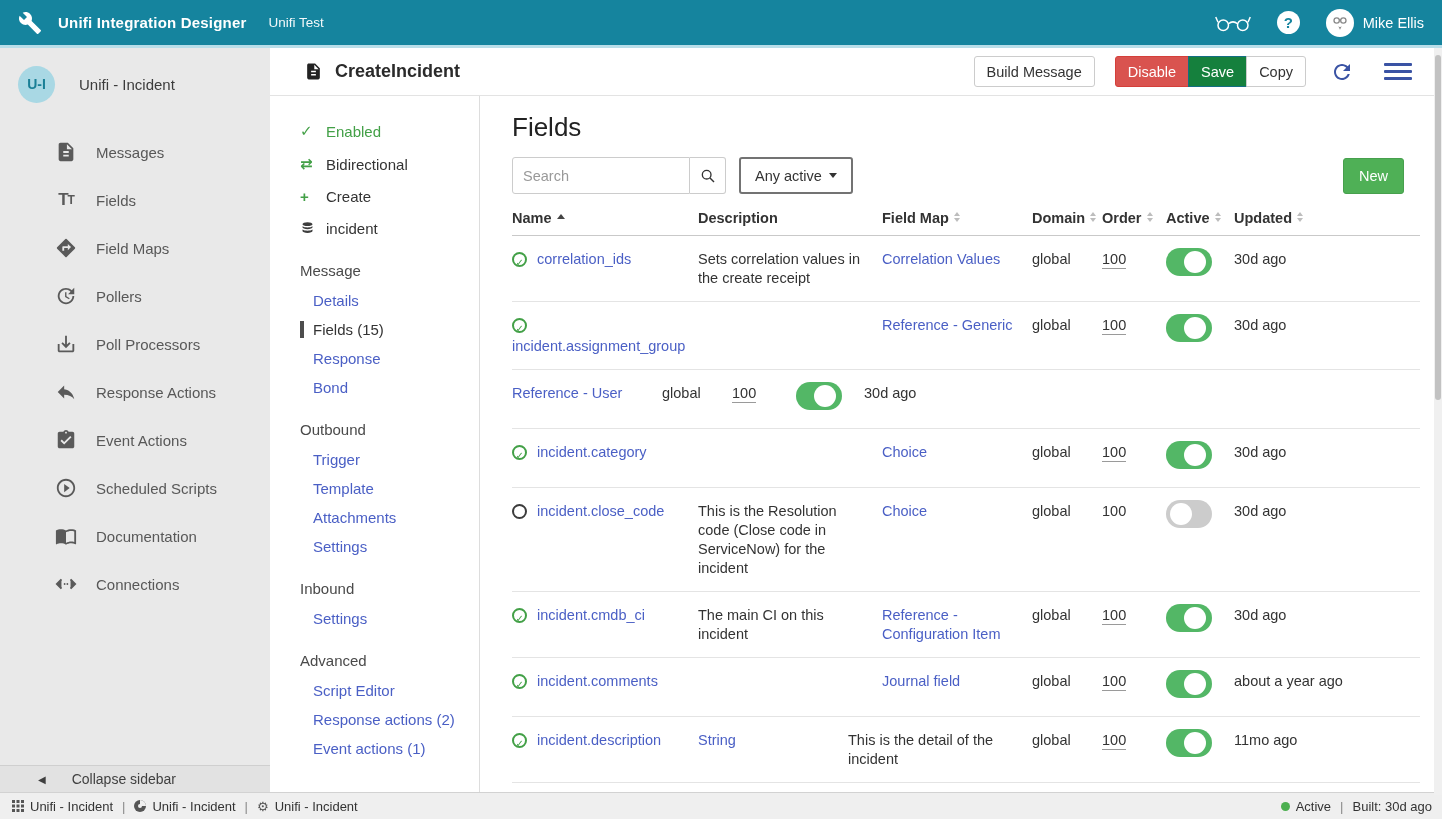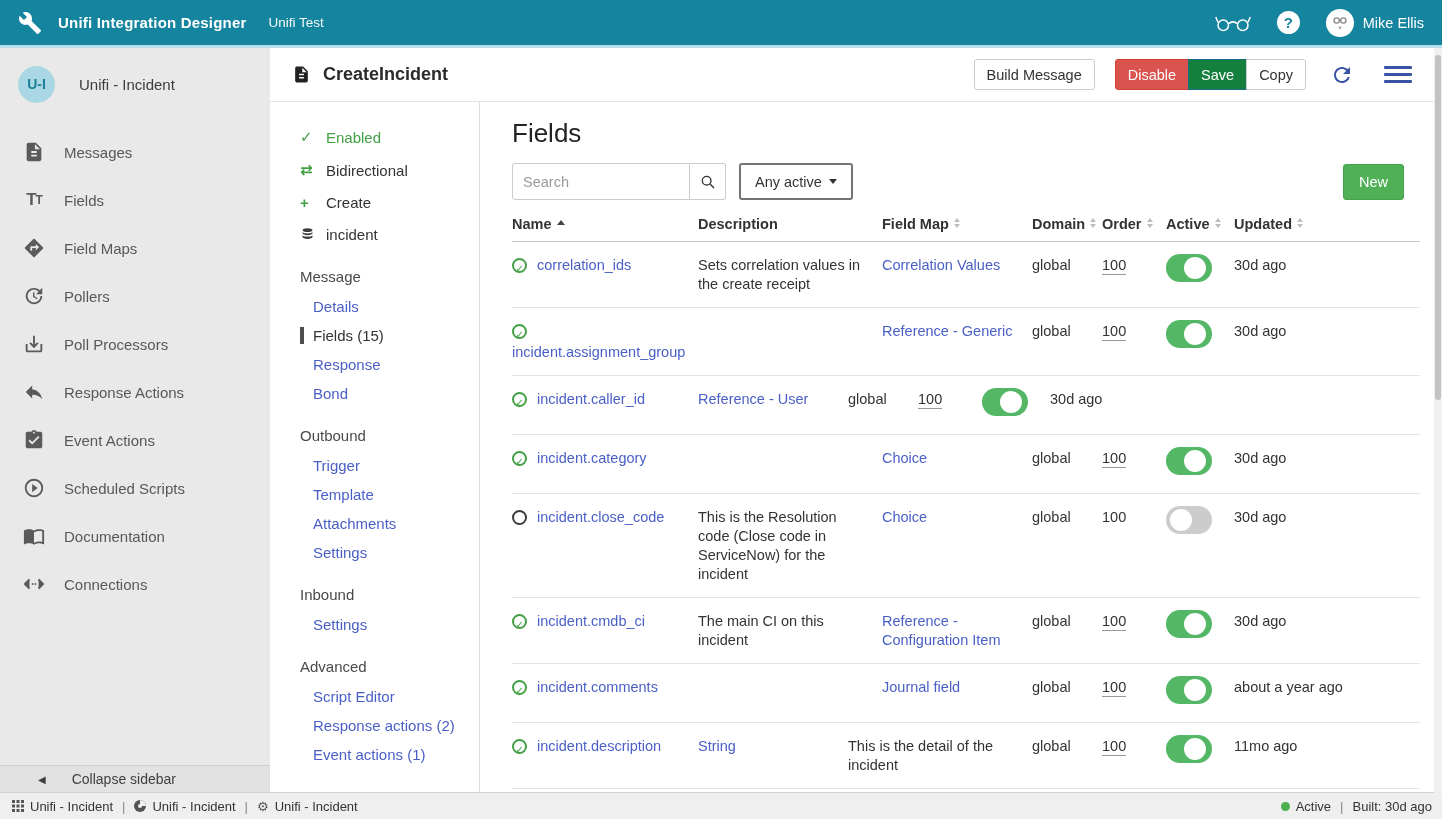--- a/index.html
+++ b/index.html
@@ -22,21 +22,21 @@
 
   
   .app-body { display:flex; height:744px; }
 
   
   .sidebar { width:270px; background:#e9e9e9; position:relative; flex:none; }
   .integ-head { display:flex; align-items:center; padding:14px 0 0 18px; height:58px; }
   .integ-avatar { width:37px; height:37px; border-radius:50%; background:#a9d8e4; color:#1a7f96;
                   font-weight:700; font-size:14px; display:flex; align-items:center; justify-content:center; }
   .integ-name { margin-left:24px; font-size:15px; color:#3c3c3c; }
-  .side-menu { margin-top:22px; }
+  .side-menu { margin-top:22px;margin-left:32px; }
   .side-item { display:flex; align-items:center; height:48px; padding-left:22px; cursor:pointer; color:#585858; }
   .side-item .s-icon { width:24px; height:24px; margin-right:18px; display:flex; align-items:center; justify-content:center; }
   .side-item .s-icon svg { width:22px; height:22px; fill:#5a5a5a; }
   .side-item .s-label { font-size:15px; }
   .tt-glyph { font-weight:700; color:#5a5a5a; font-size:17px; letter-spacing:-1px; }
   .tt-glyph .small-t { font-size:12px; }
   .collapse-row { position:absolute; bottom:0; left:0; right:0; height:27px; background:#e2e2e2;
                   border-top:1px solid #cfcfcf; display:flex; align-items:center; padding-left:38px;
                   font-size:14px; color:#3f3f3f; cursor:pointer; }
   .collapse-tri { font-size:10px; margin-right:26px; color:#3f3f3f; }
@@ -48,22 +48,22 @@
   .q-green { color:#43a047; }
   .quick-item.enabled .q-label { color:#43a047; }
   .db-icon svg { width:15px; height:15px; fill:#3c3c3c; }
   .nav-section { margin-top:25px; }
   .nav-section-title { font-size:15px; color:#4a4a4a; margin-bottom:13px; }
   .nav-link { font-size:15px; color:#4a5fc5; margin:0 0 12px 13px; cursor:pointer; }
   .nav-link.active { color:#333; border-left:4px solid #4d4d4d; padding-left:9px; margin-left:0; cursor:default; }
 
   
   .main-col { flex:1; display:flex; flex-direction:column; min-width:0; position:relative; }
-  .main-header { height:54px; border-bottom:1px solid #e3e3e3; display:flex; align-items:center;
-                 padding:0 30px 0 22px; background:#fff; flex:none; }
+  .main-header { height:48px; border-bottom:1px solid #e3e3e3; display:flex; align-items:center;
+                 padding:0 30px 0 34px; background:#fff; flex:none; }
   .doc-title { display:flex; align-items:center; font-size:18px; font-weight:600; color:#2b2b2b; }
   .doc-title svg { width:19px; height:19px; fill:#222; margin-right:12px; }
   .mh-spacer { flex:1; }
   .btn { height:31px; padding:0 12px; border:1px solid #ccc; background:#fff; color:#333;
          font-size:14.5px; border-radius:3px; cursor:pointer; font-family:inherit; }
   .btn-build { margin-right:12px; }
   .btn-group { display:flex; }
   .btn-group .btn { border-radius:0; margin-left:-1px; }
   .btn-group .btn:first-child { border-radius:3px 0 0 3px; margin-left:8px; }
   .btn-group .btn:last-child { border-radius:0 3px 3px 0; }
@@ -436,24 +436,20 @@
               </div>
               <div class="cell c-desc"></div>
               <div class="cell c-map"><a class="link">Reference - Generic</a></div>
               <div class="cell c-domain">global</div>
               <div class="cell c-order"><span class="order-value">100</span></div>
               <div class="cell c-active"><span class="toggle"></span></div>
               <div class="cell c-updated">30d ago</div>
             </div>
 
             <div class="trow row-active">
-              <div class="cell c-name">
-                <span class="state-circle"></span>
-                <a class="link">incident.caller_id</a>
-              </div>
               <div class="cell c-map"><a class="link">Reference - User</a></div>
               <div class="cell c-domain">global</div>
               <div class="cell c-order"><span class="order-value">100</span></div>
               <div class="cell c-active"><span class="toggle"></span></div>
               <div class="cell c-updated">30d ago</div>
             </div>
 
             <div class="trow row-active">
               <div class="cell c-name">
                 <span class="state-circle"></span>

